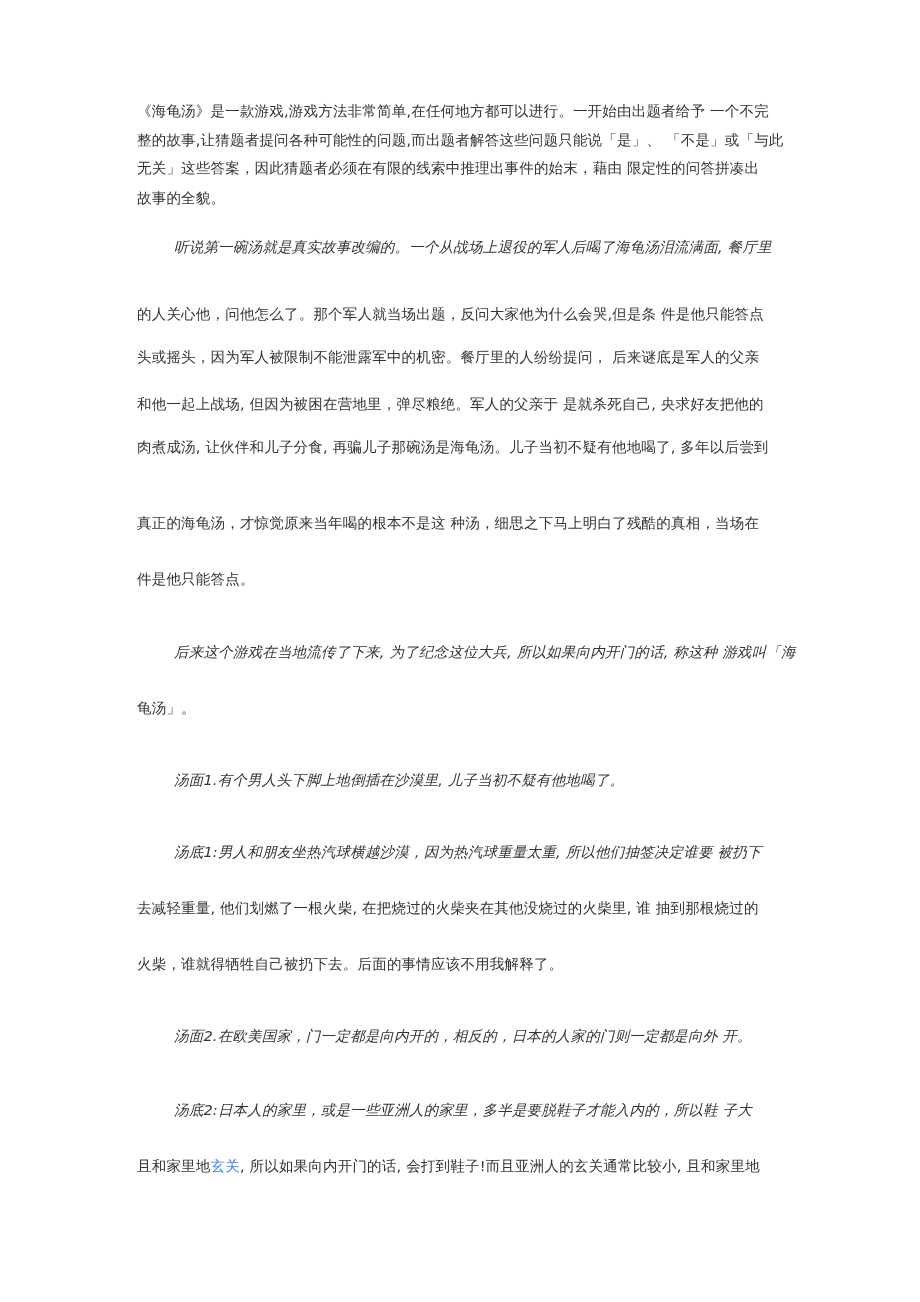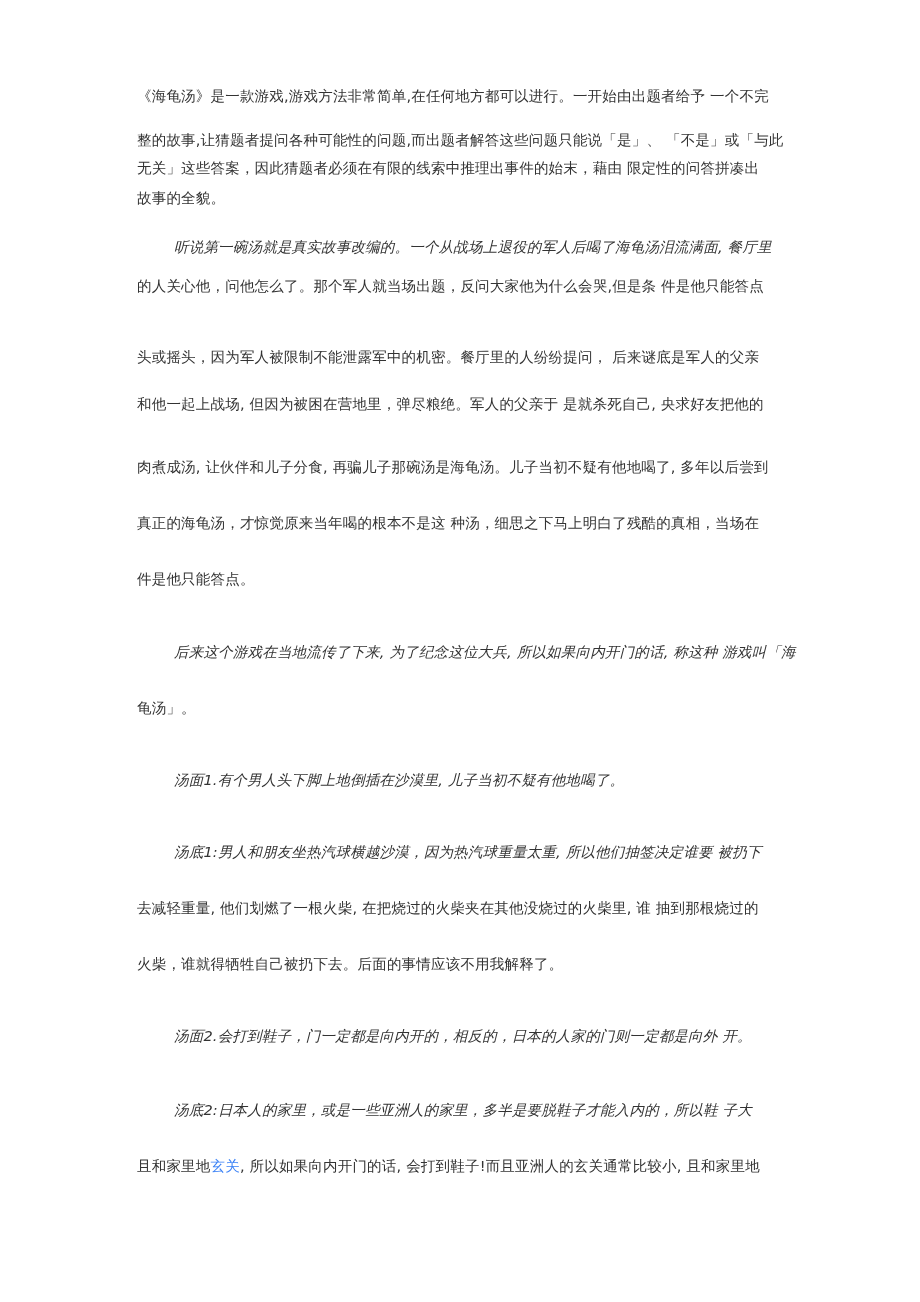--- a/index.html
+++ b/index.html
@@ -13,41 +13,41 @@
     font-size: 14.5px; line-height: 20px; white-space: nowrap; letter-spacing: 0.2px;
   }
   .indent { left: 174px; width: 627px; font-style: italic; }
   .link { color: #3b82f6; }
 </style>
 </head>
 <body>
 
 <div>
 
-  <div class="line" style="top:86px">《海龟汤》是一款游戏,游戏方法非常简单,在任何地方都可以进行。一开始由出题者给予  一个不完</div>
+  <div class="line" style="top:101px">《海龟汤》是一款游戏,游戏方法非常简单,在任何地方都可以进行。一开始由出题者给予  一个不完</div>
   <div class="line" style="top:130px">整的故事,让猜题者提问各种可能性的问题,而出题者解答这些问题只能说「是」、 「不是」或「与此</div>
   <div class="line" style="top:158px">无关」这些答案，因此猜题者必须在有限的线索中推理出事件的始末，藉由  限定性的问答拼凑出</div>
   <div class="line" style="top:188px">故事的全貌。</div>
 
   <div class="line indent" style="top:237px">听说第一碗汤就是真实故事改编的。一个从战场上退役的军人后喝了海龟汤泪流满面, 餐厅里</div>
-  <div class="line" style="top:276px">的人关心他，问他怎么了。那个军人就当场出题，反问大家他为什么会哭,但是条  件是他只能答点</div>
+  <div class="line" style="top:304px">的人关心他，问他怎么了。那个军人就当场出题，反问大家他为什么会哭,但是条  件是他只能答点</div>
   <div class="line" style="top:347px">头或摇头，因为军人被限制不能泄露军中的机密。餐厅里的人纷纷提问，  后来谜底是军人的父亲</div>
   <div class="line" style="top:394px">和他一起上战场, 但因为被困在营地里，弹尽粮绝。军人的父亲于   是就杀死自己, 央求好友把他的</div>
-  <div class="line" style="top:457px">肉煮成汤, 让伙伴和儿子分食, 再骗儿子那碗汤是海龟汤。儿子当初不疑有他地喝了, 多年以后尝到</div>
+  <div class="line" style="top:437px">肉煮成汤, 让伙伴和儿子分食, 再骗儿子那碗汤是海龟汤。儿子当初不疑有他地喝了, 多年以后尝到</div>
   <div class="line" style="top:513px">真正的海龟汤，才惊觉原来当年喝的根本不是这   种汤，细思之下马上明白了残酷的真相，当场在</div>
   <div class="line" style="top:569px">件是他只能答点。</div>
 
   <div class="line indent" style="top:642px">后来这个游戏在当地流传了下来, 为了纪念这位大兵, 所以如果向内开门的话, 称这种  游戏叫「海</div>
   <div class="line" style="top:698px">龟汤」。</div>
 
   <div class="line indent" style="top:770px">汤面1.有个男人头下脚上地倒插在沙漠里, 儿子当初不疑有他地喝了。</div>
 
   <div class="line indent" style="top:842px">汤底1:男人和朋友坐热汽球横越沙漠，因为热汽球重量太重, 所以他们抽签决定谁要  被扔下</div>
   <div class="line" style="top:898px">去减轻重量, 他们划燃了一根火柴, 在把烧过的火柴夹在其他没烧过的火柴里, 谁  抽到那根烧过的</div>
   <div class="line" style="top:954px">火柴，谁就得牺牲自己被扔下去。后面的事情应该不用我解释了。</div>
 
-  <div class="line indent" style="top:1026px">汤面2.会打到鞋子，门一定都是向内开的，相反的，日本的人家的门则一定都是向外  开。</div>
+  <div class="line indent" style="top:1026px">汤面2.在欧美国家，门一定都是向内开的，相反的，日本的人家的门则一定都是向外  开。</div>
 
   <div class="line indent" style="top:1100px">汤底2:日本人的家里，或是一些亚洲人的家里，多半是要脱鞋子才能入内的，所以鞋  子大</div>
   <div class="line" style="top:1156px">
     <span>且和家里地</span><span class="link">玄关</span><span>, 所以如果向内开门的话, 会打到鞋子!而且亚洲人的玄关通常比较小,  且和家里地</span>
   </div>
 </div>
 
 </body></html>

